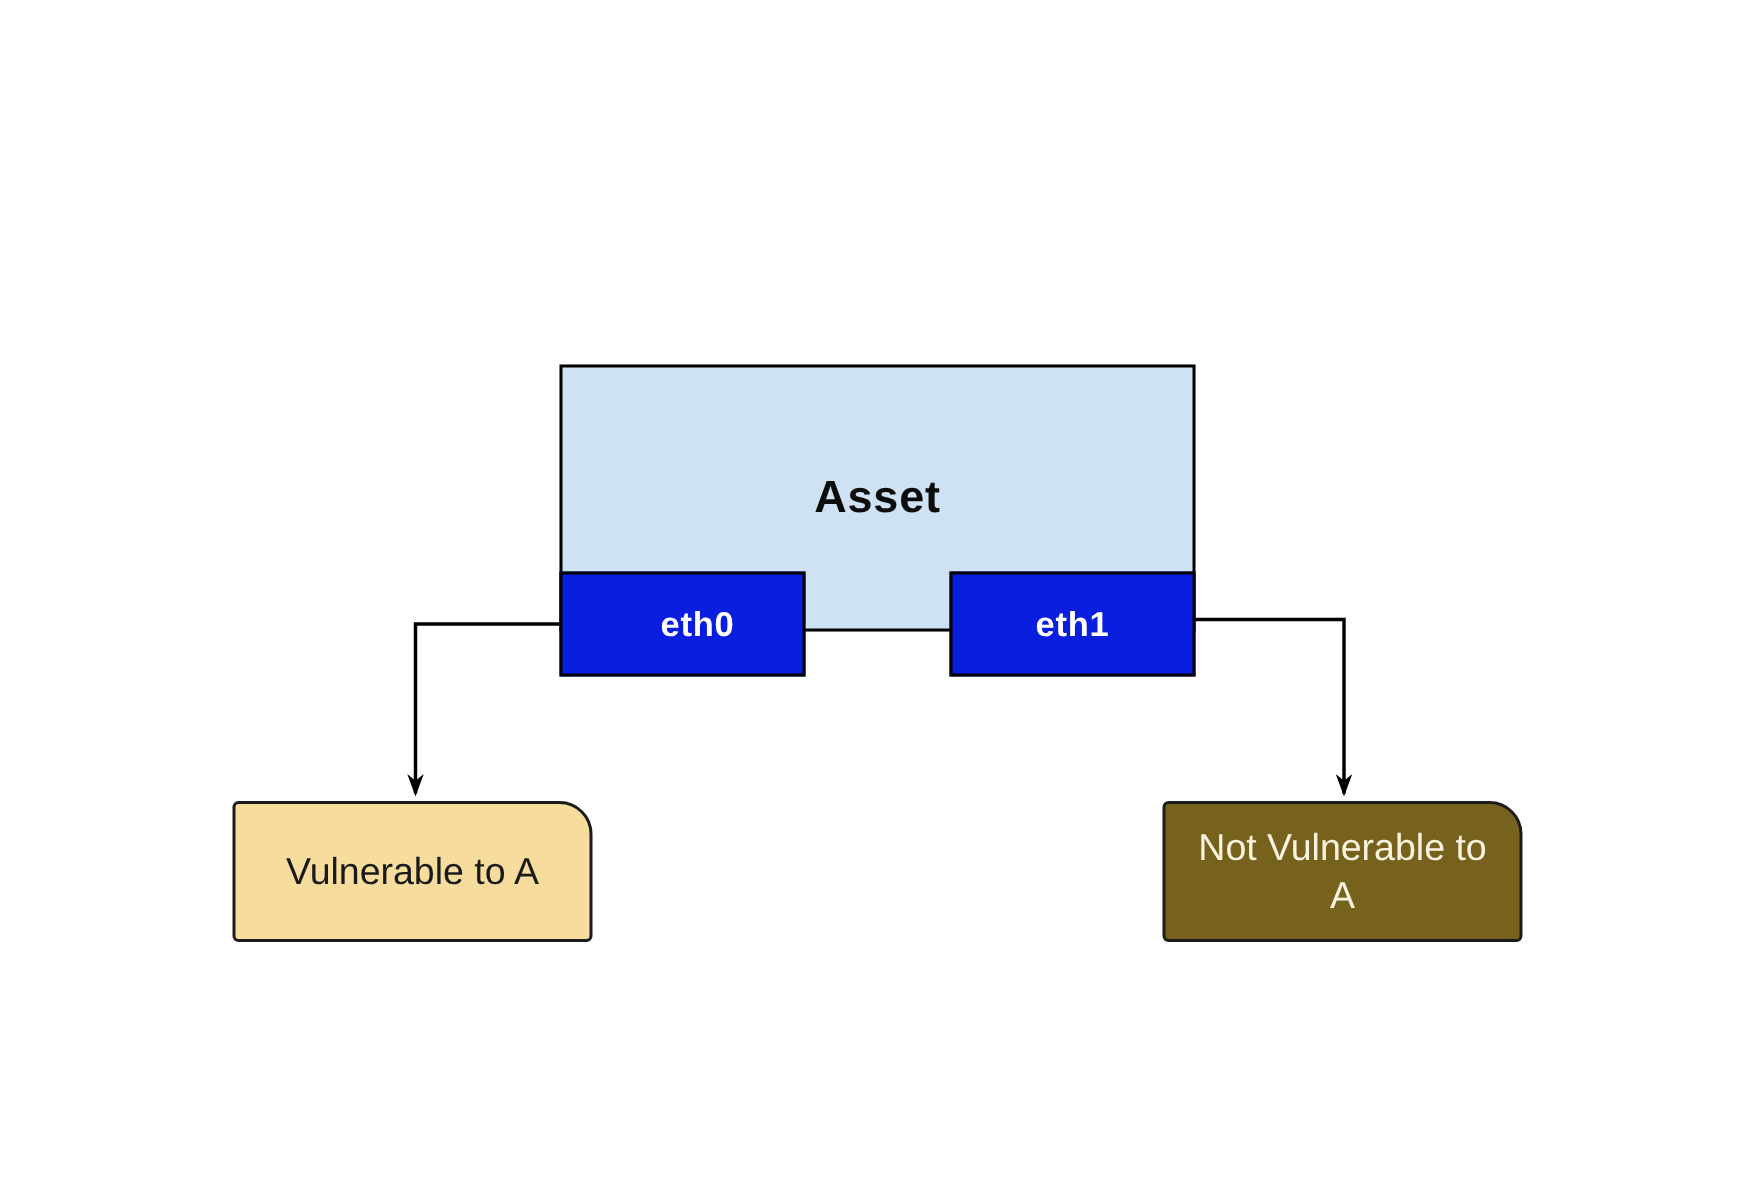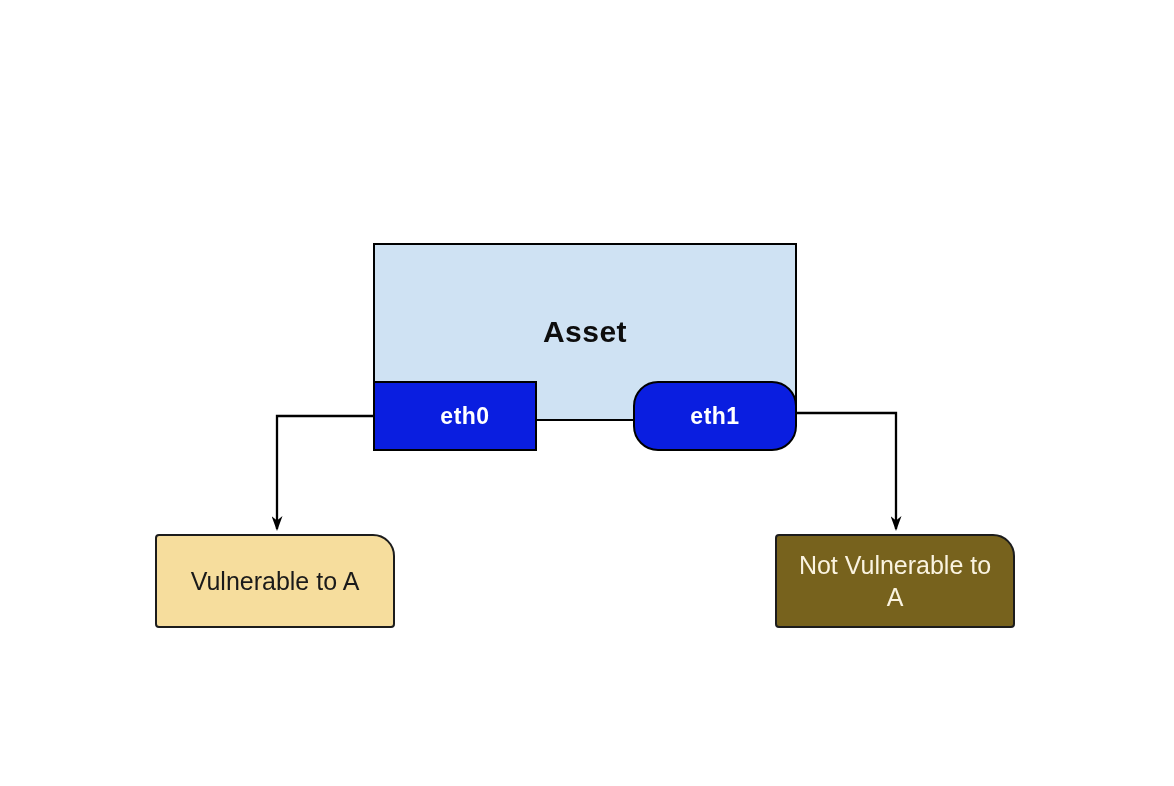--- a/index.html
+++ b/index.html
@@ -37,21 +37,21 @@
     letter-spacing: 0.5px;
   }
   .iface {
     width: 164px;
     height: 70px;
     top: 381px;
     background: #0a1ee0;
     border: 2px solid #000000;
   }
   .iface-eth0 { left: 373px; padding-left: 20px; }
-  .iface-eth1 { left: 633px; border-radius: 25px; }
+  .iface-eth1 { left: 633px; }
   .iface-label {
     font-size: 23px;
     font-weight: bold;
     color: #ffffff;
     letter-spacing: 0.5px;
   }
   .card {
     width: 240px;
     height: 94px;
     top: 534px;

